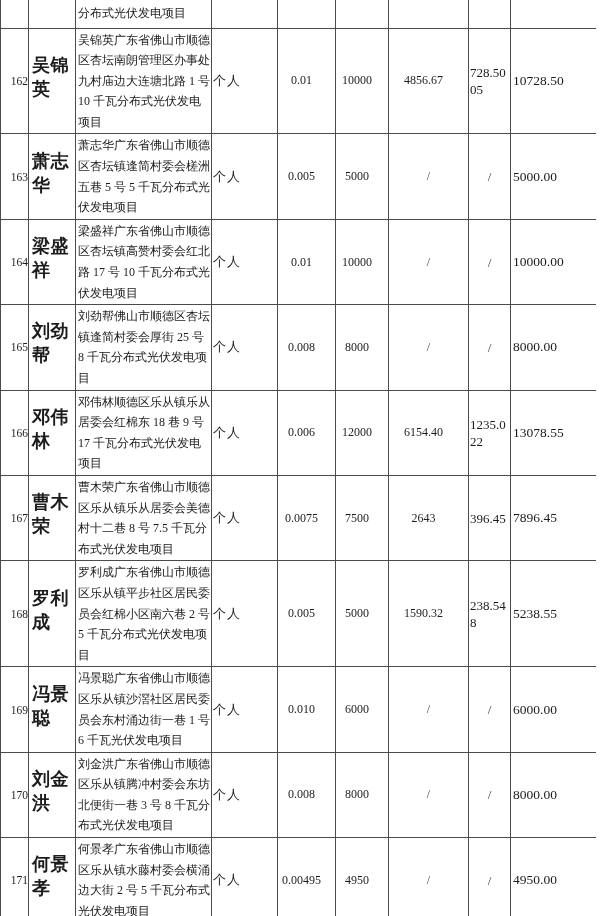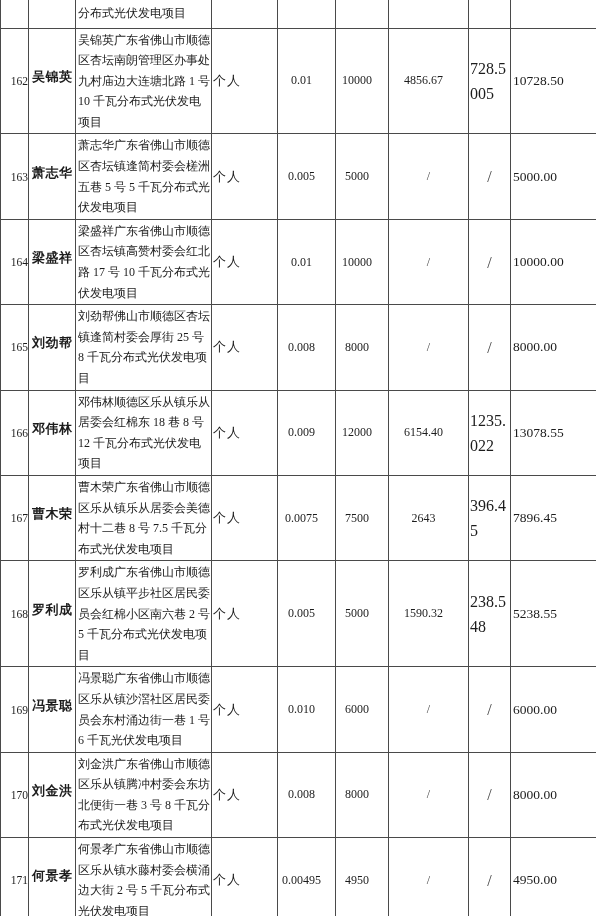--- a/index.html
+++ b/index.html
@@ -46,21 +46,21 @@
   tr:nth-child(11) { height: 83px; }
   tr:nth-child(12) { height: 35px; }
 
   td.c-no {
     font-size: 11.5px;
     padding: 0 0 0 2px;
     text-align: right;
   }
   td.c-name {
     font-weight: bold;
-    font-size: 13px;
+    font-size: 18px;
     padding: 0 0 8px 3px;
     letter-spacing: 0.5px;
   }
   td.c-desc {
     font-size: 12px;
     line-height: 20.6px;
     padding: 1px 1px 1px 2px;
     text-align: left;
     word-break: break-all;
   }
@@ -68,25 +68,25 @@
     font-size: 13px;
     text-align: left;
     letter-spacing: 1px;
   }
   td.c-rate, td.c-cap, td.c-v1 {
     font-size: 12px;
     padding: 0 12px 0 2px;
     text-align: center;
   }
   td.c-v2 {
-    font-size: 16px;
+    font-size: 13px;
     padding: 0 1px;
     text-align: left;
     word-break: break-all;
-    line-height: 25px;
+    line-height: 17px;
   }
   td.c-total {
     font-weight: normal;
     font-size: 13.5px;
     padding: 0 0 0 2px;
     text-align: left;
   }
   td.slash {
     text-align: center;
     padding: 0;
@@ -161,23 +161,23 @@
           <td class="c-type">个人</td>
           <td class="c-rate">0.008</td>
           <td class="c-cap">8000</td>
           <td class="c-v1 slash">/</td>
           <td class="c-v2 slash">/</td>
           <td class="c-total">8000.00</td>
         </tr>
         <tr>
           <td class="c-no">166</td>
           <td class="c-name">邓伟林</td>
-          <td class="c-desc">邓伟林顺德区乐从镇乐从居委会红棉东 18 巷 8 号 12 千瓦分布式光伏发电项目</td>
-          <td class="c-type">个人</td>
-          <td class="c-rate">0.009</td>
+          <td class="c-desc">邓伟林顺德区乐从镇乐从居委会红棉东 18 巷 9 号 17 千瓦分布式光伏发电项目</td>
+          <td class="c-type">个人</td>
+          <td class="c-rate">0.006</td>
           <td class="c-cap">12000</td>
           <td class="c-v1">6154.40</td>
           <td class="c-v2">1235.022</td>
           <td class="c-total">13078.55</td>
         </tr>
         <tr>
           <td class="c-no">167</td>
           <td class="c-name">曹木荣</td>
           <td class="c-desc">曹木荣广东省佛山市顺德区乐从镇乐从居委会美德村十二巷 8 号 7.5 千瓦分布式光伏发电项目</td>
           <td class="c-type">个人</td>

